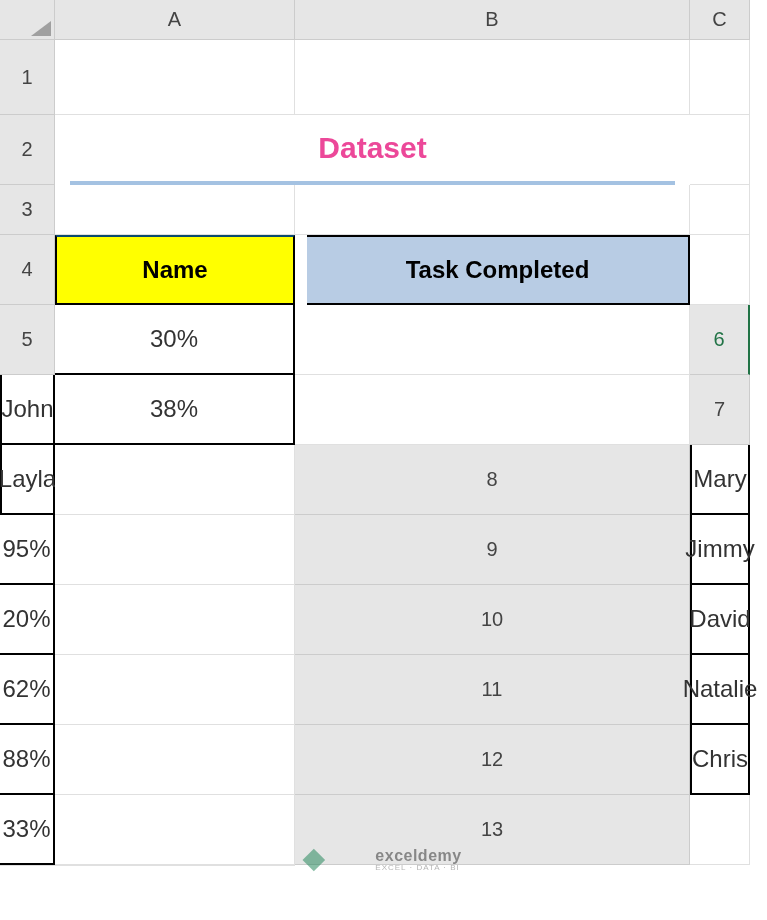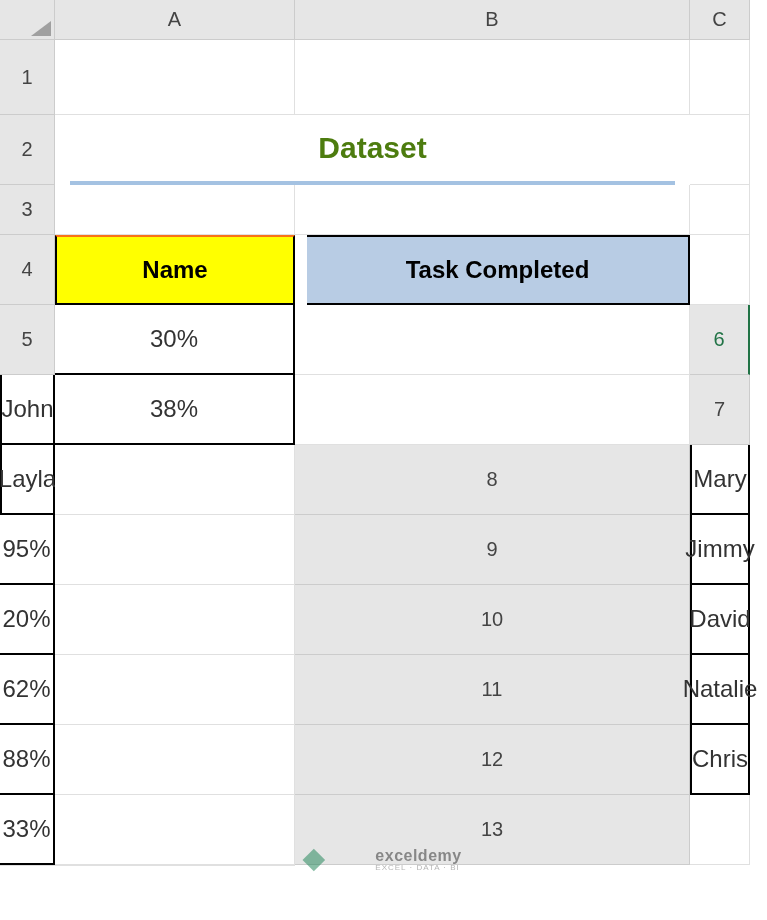--- a/index.html
+++ b/index.html
@@ -65,41 +65,41 @@
     border-bottom: 1px solid #e0e0e0;
     background: #ffffff;
     cursor: cell;
   }
   .title-cell {
     grid-column: 2 / 4;
     display: flex;
     align-items: center;
     justify-content: center;
     font-size: 30px;
-    color: #4d7c0f;
+    color: #ec4899;
     font-weight: 600;
     border-bottom: 4px solid #a4c2e2;
     margin: 0 15px;
   }
   .data-cell {
     display: flex;
     align-items: center;
     justify-content: center;
     font-size: 24px;
     color: #333;
     border-right: 2px solid #000;
     border-bottom: 2px solid #000;
     border-top: none;
   }
   .table-left { border-left: 2px solid #000; }
   .header-name {
     background: #ffff00;
     font-weight: 700;
     color: #000;
-    border-top: 2px solid #f97316;
+    border-top: 2px solid #0c4a6e;
   }
   .header-task {
     background: #b8cce4;
     font-weight: 700;
     color: #000;
     border-top: 2px solid #000;
     margin-left: 12px;
   }
   .watermark {
     position: absolute;

